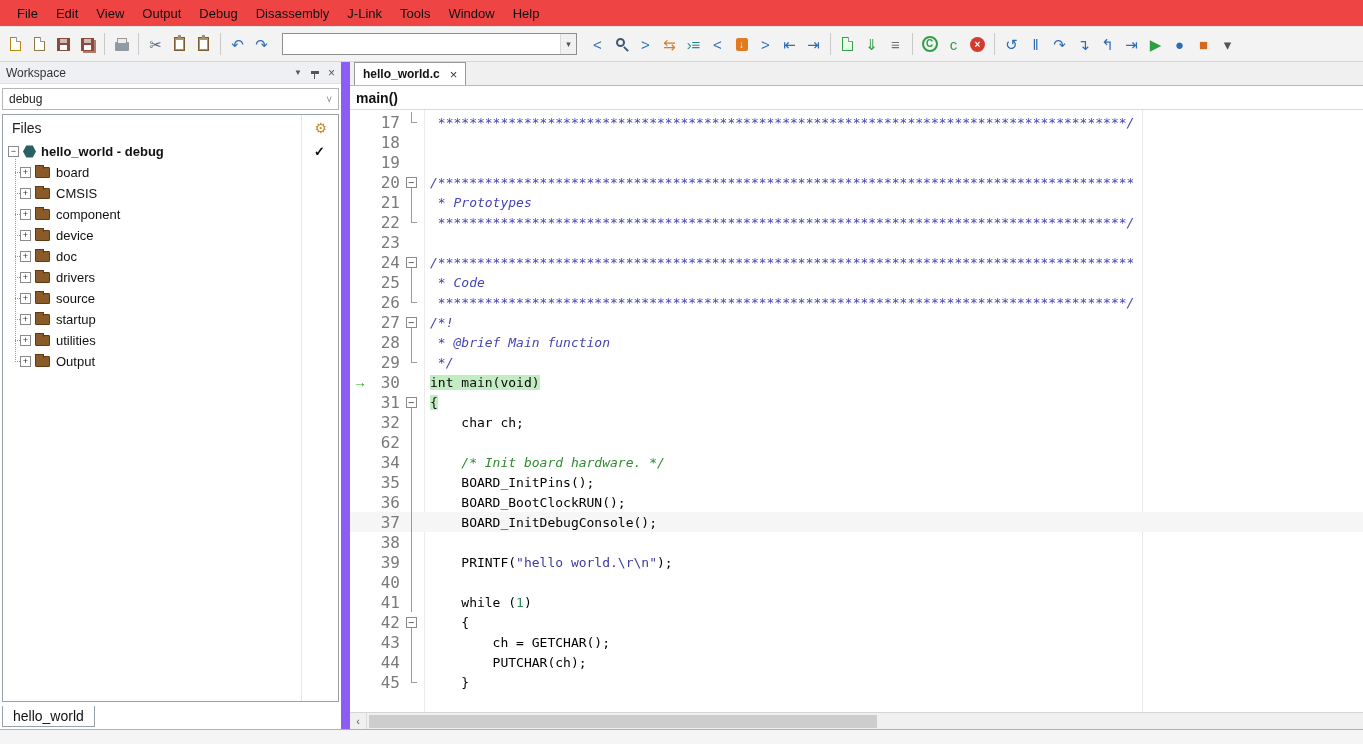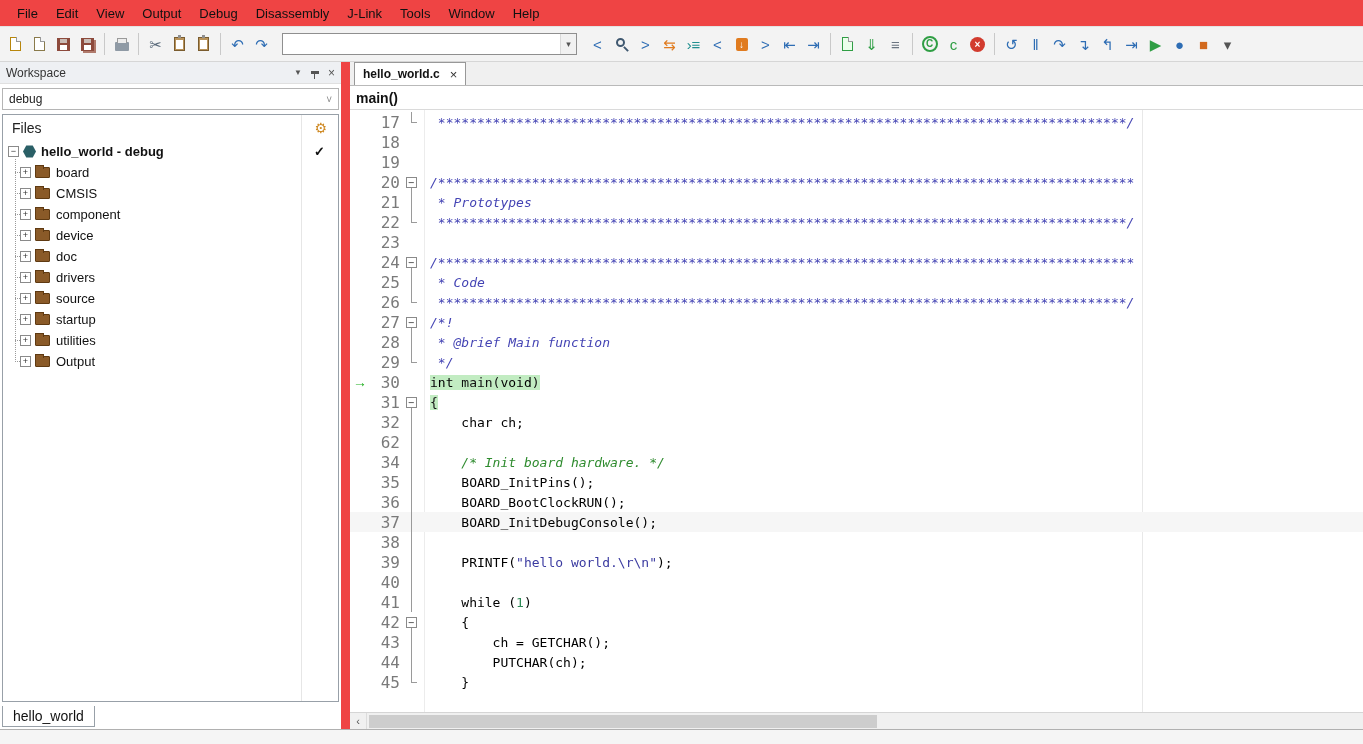--- a/index.html
+++ b/index.html
@@ -32,21 +32,21 @@
   .shape-clip,.shape-clip2{width:11px;height:14px;background:#b8925a;border:1px solid #7a5c2e;position:relative}
   .shape-clip::before,.shape-clip2::before{content:'';position:absolute;top:-3px;left:3px;width:3px;height:3px;background:#8f8f8f}
   .shape-clip::after,.shape-clip2::after{content:'';position:absolute;top:2px;left:1px;right:1px;bottom:1px;background:#fff}
   .shape-mag{width:9px;height:9px;border:2px solid #3f5870;border-radius:50%;position:relative;margin:-3px 3px 0 0}
   .shape-mag::after{content:'';position:absolute;width:2px;height:6px;background:#3f5870;transform:rotate(-45deg);left:7px;top:6px}
   .shape-bookmark{width:12px;height:13px;background:#e07b1f;border-radius:2px;color:#fff;font-size:10px;line-height:13px;text-align:center}
   .shape-circle-c{width:16px;height:16px;border:2px solid #2f9e44;border-radius:50%;color:#2f9e44;font-weight:bold;font-size:10px;line-height:12px;text-align:center}
   .shape-stop{width:15px;height:15px;background:#d23b2e;border-radius:50%;color:#fff;font-weight:bold;font-size:10px;line-height:15px;text-align:center}
 
   
-  .content{display:flex;height:667px;background:#ef4444}
+  .content{display:flex;height:667px;background:#8b5cf6}
   
   .workspace{width:341px;position:relative;background:#fff;flex:none}
   .ws-titlebar{position:absolute;top:0;left:0;right:0;height:22px;background:#eef0f3;border-bottom:1px solid #e0e0e0;display:flex;align-items:center;padding:0 6px;font-size:12px;color:#333}
   .ws-title-icons{margin-left:auto;display:flex;align-items:center;gap:9px;color:#555}
   .ws-chevron{font-size:8px}
   .pin-icon{width:8px;height:3px;background:#555;position:relative;display:inline-block}
   .pin-icon::after{content:'';position:absolute;top:3px;left:3.5px;width:1px;height:5px;background:#555}
   .ws-close{font-size:12px;line-height:1}
   .ws-dropdown{position:absolute;top:26px;left:2px;right:2px;height:22px;border:1px solid #b5b5b5;background:#fff;display:flex;align-items:center;padding:0 6px;font-size:12px;color:#222}
   .ws-dropdown .dd{margin-left:auto;color:#888;font-size:10px}

